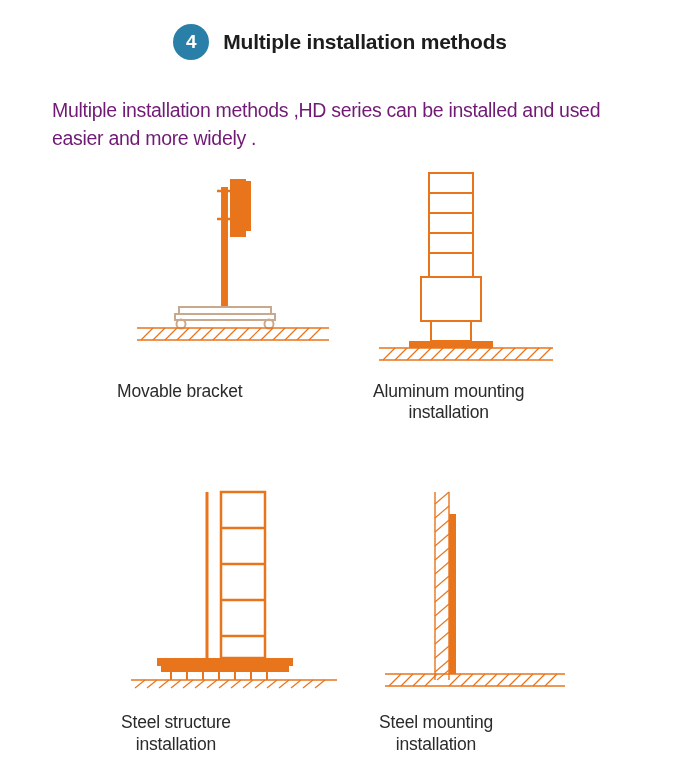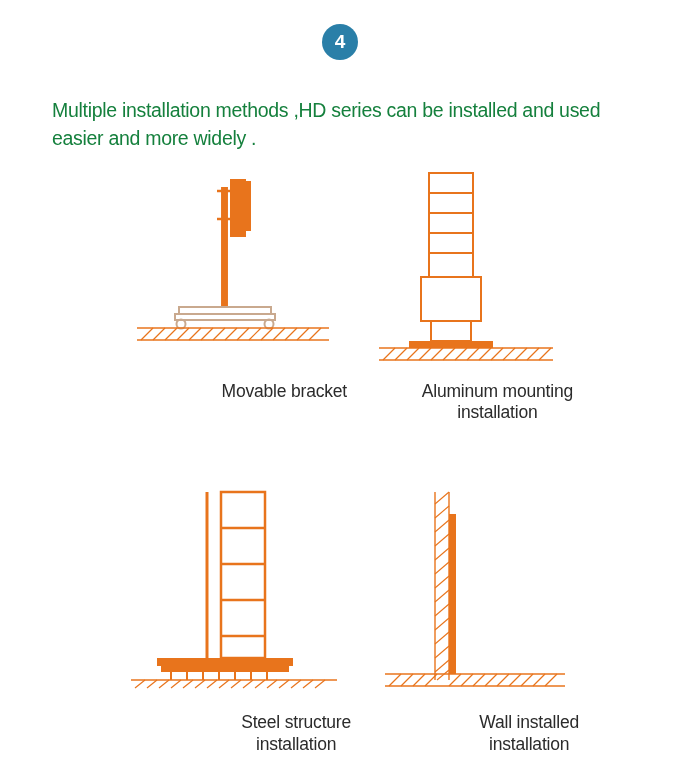--- a/index.html
+++ b/index.html
@@ -47,38 +47,38 @@
     font-weight: bold;
     color: #1d1d1d;
     letter-spacing: -0.2px;
   }
 
   
   .intro {
     margin: 36px 48px 0 52px;
     font-size: 19.5px;
     line-height: 1.45;
-    color: #15803d;
+    color: #701a75;
     letter-spacing: -0.3px;
   }
 
   
   .figures {
     position: relative;
     margin-top: 14px;
   }
   .row {
     display: flex;
     justify-content: center;
     align-items: flex-start;
   }
   .fig {
     display: flex;
     flex-direction: column;
-    align-items: flex-end;
+    align-items: flex-start;
   }
   .art {
     position: relative;
   }
   .caption {
     text-align: center;
     font-size: 17.5px;
     line-height: 1.25;
     color: #2b2b2b;
     letter-spacing: -0.2px;
@@ -95,20 +95,21 @@
   .fig-steel    .caption { margin-top: 12px; }
   .fig-wall     .caption { margin-top: 12px; }
 </style>
 </head>
 <body>
 
 <div class="page">
 
   <div class="header">
     <div class="badge">4</div>
+    <div class="header-title">Multiple installation methods</div>
   </div>
 
   <div class="intro">Multiple installation methods ,HD series can be installed and used easier and more widely .</div>
 
   <div class="figures">
 
     <div class="row row1">
 
       <div class="fig fig-movable">
         <div class="art">
@@ -297,19 +298,19 @@
               <line x1="94" y1="200" x2="106" y2="188"></line>
                 <line x1="106" y1="200" x2="118" y2="188"></line>
               <line x1="118" y1="200" x2="130" y2="188"></line>
                 <line x1="130" y1="200" x2="142" y2="188"></line>
               <line x1="142" y1="200" x2="154" y2="188"></line>
                 <line x1="154" y1="200" x2="166" y2="188"></line>
               <line x1="166" y1="200" x2="178" y2="188"></line>
             </g>
           </svg>
         </div>
-        <div class="caption">Wall installed
+        <div class="caption">Steel mounting
 installation</div>
       </div>
     </div>
 
   </div>
 </div>
 
 </body></html>

